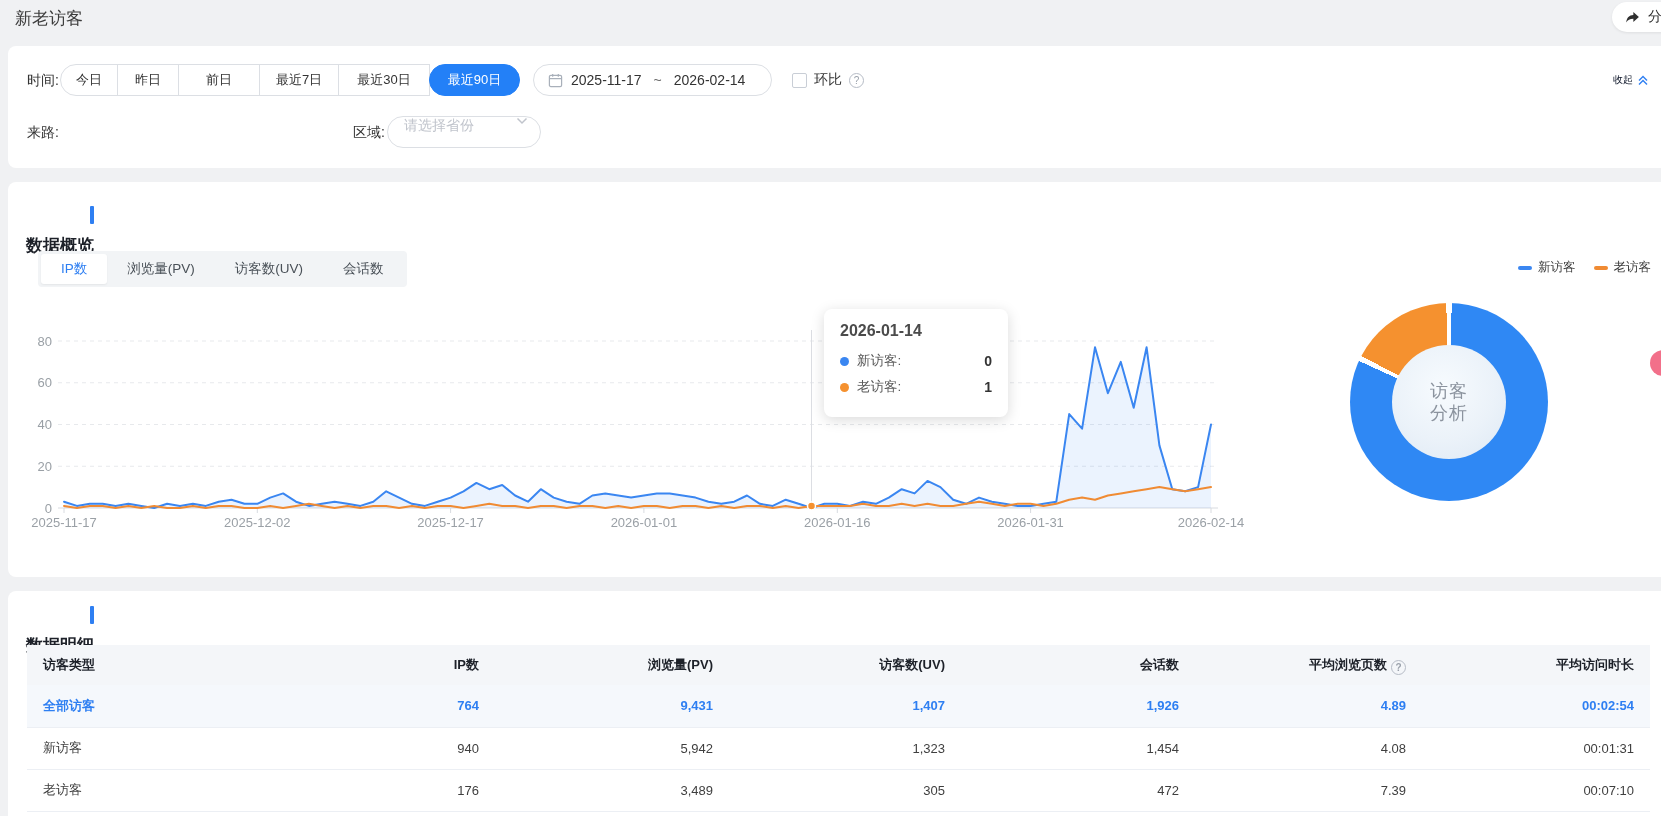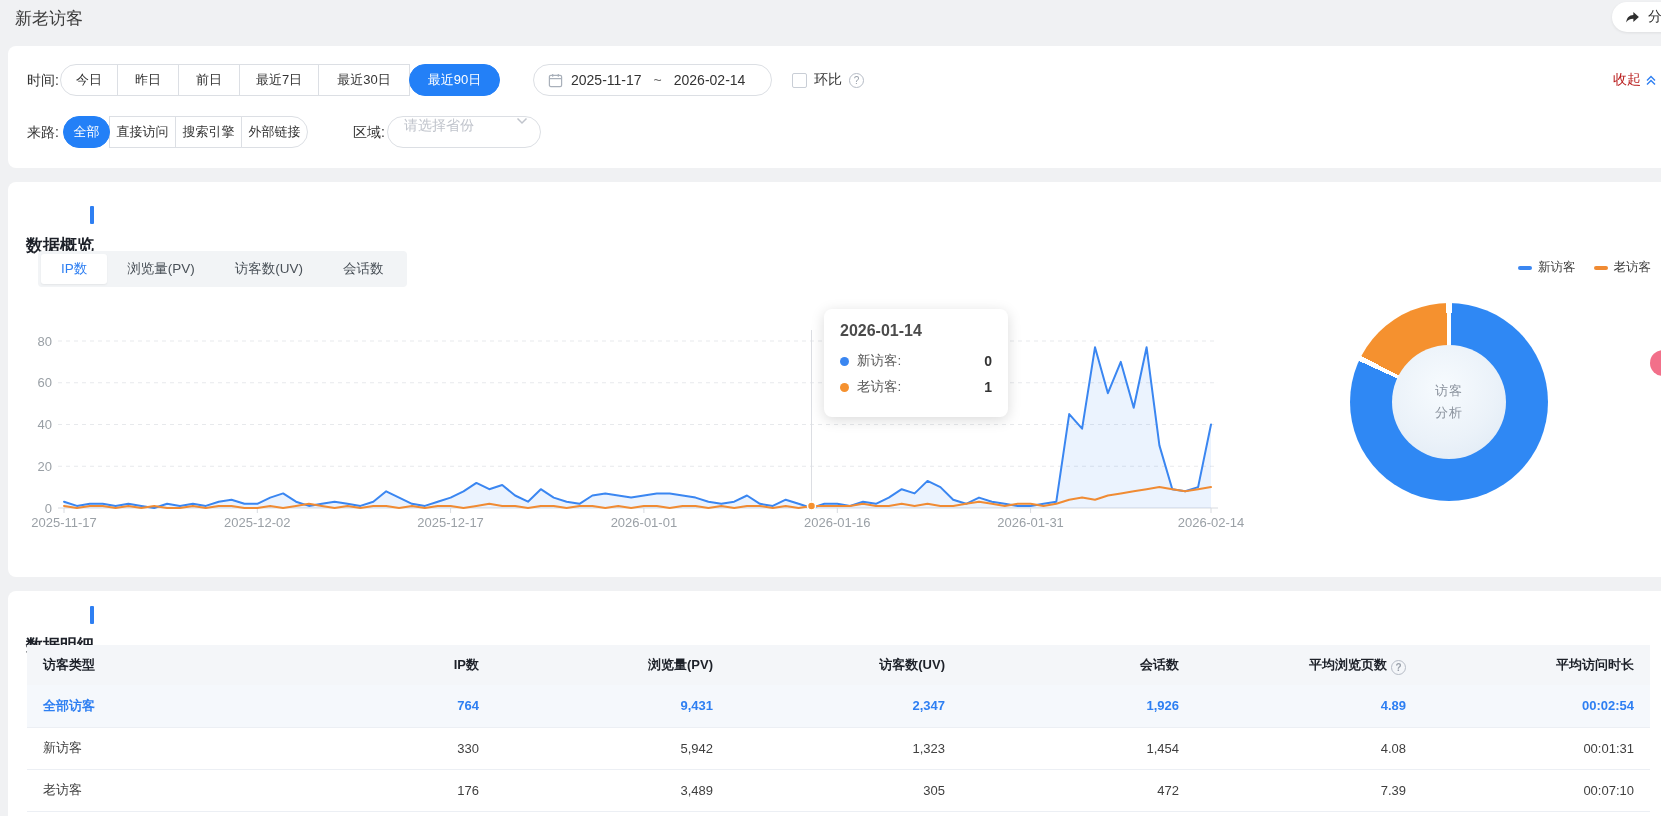--- a/index.html
+++ b/index.html
@@ -32,21 +32,21 @@
   .btn-group button.active { background:#2380f7; border-color:#2380f7; color:#fff; border-radius:16px; position:relative; z-index:1; }
   .date-range { position:absolute; left:525px; top:0; width:239px; height:32px; border:1px solid #dcdfe4;
     border-radius:16px; display:flex; align-items:center; padding:0 14px; gap:8px; font-size:14px; color:#333; cursor:pointer; background:#fff; }
   .date-range .sep { color:#666; margin:0 4px; }
   .compare { position:absolute; left:784px; top:0; height:32px; display:flex; align-items:center; gap:7px; font-size:14px; color:#333; cursor:pointer; }
   .cb { width:15px; height:15px; border:1px solid #c9ced6; border-radius:2px; background:#fff; display:inline-block; }
   .help-circle { width:15px; height:15px; border:1px solid #b6bcc6; border-radius:50%; display:inline-flex;
     align-items:center; justify-content:center; font-size:10px; color:#9aa1ab; }
   .help-circle::after { content:"?"; }
   .collapse-link { position:absolute; left:1605px; top:0; height:32px; display:flex; align-items:center; gap:4px;
-    color:#b91c1c; font-size:14px; cursor:pointer; text-decoration:none; }
+    color:#0f172a; font-size:10px; cursor:pointer; text-decoration:none; }
   .select-box { position:absolute; left:379px; top:0; width:154px; height:32px; border:1px solid #dcdfe4; border-radius:16px;
     display:flex; align-items:flex-start; justify-content:space-between; padding:0 12px 0 16px; background:#fff; cursor:pointer; }
   .select-box .ph { color:#c0c4cc; font-size:14px; }
   .frow { position:absolute; left:0; top:18px; width:100%; height:32px; }
   .frow2 { position:absolute; left:0; top:70px; width:100%; height:32px; }
 
   
   .sec-title { position:absolute; display:flex; align-items:flex-end; gap:10px;flex-direction:column; }
   .sec-title .bar { width:4px; height:18px; background:#2e7ff2; border-radius:1px; }
   .sec-title .txt { font-size:17px; font-weight:700; color:#1d2129; }
@@ -66,21 +66,21 @@
     box-shadow:0 3px 14px rgba(0,0,0,.15); padding:13px 16px; z-index:5; }
   .tooltip .tt-title { font-size:16px; color:#4b4b4b; margin-bottom:12px;font-weight:bold; }
   .tooltip .tt-row { display:flex; align-items:center; gap:8px; margin-bottom:8px; }
   .tooltip .dot { width:9px; height:9px; border-radius:50%; display:inline-block; }
   .tooltip .lbl { font-size:13.5px; color:#5a5a5a; }
   .tooltip .val { margin-left:auto; font-size:14px; font-weight:700; color:#333; }
   .donut { position:absolute; left:1342px; top:121px; width:198px; height:198px; border-radius:50%; }
   .donut-hole { position:absolute; left:42px; top:42px; width:114px; height:114px; border-radius:50%;
     background: radial-gradient(circle at 45% 38%, #f7fbfe 0%, #ebf2f9 55%, #dde8f4 100%);
     display:flex; align-items:center; justify-content:center; }
-  .donut-hole .c-label { font-size:13px; color:#8b939e; text-align:center; line-height:22px; letter-spacing:1px; }
+  .donut-hole .c-label { font-size:18px; color:#8b939e; text-align:center; line-height:22px; letter-spacing:1px; }
   .pink-dot { position:absolute; left:1642px; top:168px; width:26px; height:26px; border-radius:50%; background:#f2708a; }
 
   
   #detail-card { top:591px; height:240px; }
   #detail-card .sec-title { left:18px; top:15px; }
   #detail-table { position:absolute; left:19px; top:54px; width:1623px; border-collapse:collapse; table-layout:fixed; font-size:13px; }
   #detail-table th { height:40px; background:#f4f6f9; font-weight:700; color:#1d2129; }
   #detail-table td { height:42px; color:#3f3f3f; }
   #detail-table th:first-child, #detail-table td:first-child { text-align:left; padding-left:16px; }
   #detail-table th:not(:first-child), #detail-table td:not(:first-child) { text-align:right; padding-right:16px; }
@@ -100,21 +100,21 @@
   </svg>
   <span>分享</span>
 </button>
 
 <section class="card" id="filter-card">
   <div class="frow">
     <span class="flabel" style="left:19px">时间:</span>
     <div class="btn-group" id="time-group" style="left:52px">
         <button style="width: 58px;">今日</button>
         <button style="width: 62px;">昨日</button>
-        <button style="width: 62px;">前日</button>
+        <button style="width: 82px;">前日</button>
         <button style="width: 80px;">最近7日</button>
         <button style="width: 92px;">最近30日</button>
         <button class="active" style="width: 91px;">最近90日</button>
       </div>
     <div class="date-range">
       <svg width="15" height="15" viewBox="0 0 16 16">
         <rect x="1.5" y="2.5" width="13" height="12" rx="1.5" fill="none" stroke="#a9b0ba" stroke-width="1.3"></rect>
         <line x1="1.5" y1="6" x2="14.5" y2="6" stroke="#a9b0ba" stroke-width="1.3"></line>
         <line x1="5" y1="1" x2="5" y2="4" stroke="#a9b0ba" stroke-width="1.3"></line>
         <line x1="11" y1="1" x2="11" y2="4" stroke="#a9b0ba" stroke-width="1.3"></line>
@@ -131,26 +131,20 @@
     <a class="collapse-link">
       <span>收起</span>
       <svg width="12" height="13" viewBox="0 0 12 13">
         <polyline points="2,6.5 6,2.5 10,6.5" fill="none" stroke="#2e7ff2" stroke-width="1.4"></polyline>
         <polyline points="2,10.5 6,6.5 10,10.5" fill="none" stroke="#2e7ff2" stroke-width="1.4"></polyline>
       </svg>
     </a>
   </div>
   <div class="frow2">
     <span class="flabel" style="left:19px">来路:</span>
-    <div class="btn-group" id="source-group" style="left:55px">
-        <button class="active" style="width: 47px;">全部</button>
-        <button style="width: 67px;">直接访问</button>
-        <button style="width: 67px;">搜索引擎</button>
-        <button style="width: 67px;">外部链接</button>
-      </div>
     <span class="flabel" style="left:345px">区域:</span>
     <div class="select-box">
       <span class="ph">请选择省份</span>
       <svg width="12" height="8" viewBox="0 0 12 8">
         <polyline points="1.5,1.5 6,6 10.5,1.5" fill="none" stroke="#c0c4cc" stroke-width="1.5"></polyline>
       </svg>
     </div>
   </div>
 </section>
 
@@ -253,28 +247,28 @@
           <th>会话数</th>
           <th>平均浏览页数<span class="help-circle th-help"></span></th>
           <th>平均访问时长</th>
         </tr>
       </thead>
     <tbody id="dt-body">
         <tr class="hl">
           <td>全部访客</td>
           <td>764</td>
           <td>9,431</td>
-          <td>2,347</td>
+          <td>1,407</td>
           <td>1,926</td>
           <td>4.89</td>
           <td>00:02:54</td>
         </tr>
         <tr>
           <td>新访客</td>
-          <td>330</td>
+          <td>940</td>
           <td>5,942</td>
           <td>1,323</td>
           <td>1,454</td>
           <td>4.08</td>
           <td>00:01:31</td>
         </tr>
         <tr>
           <td>老访客</td>
           <td>176</td>
           <td>3,489</td>

